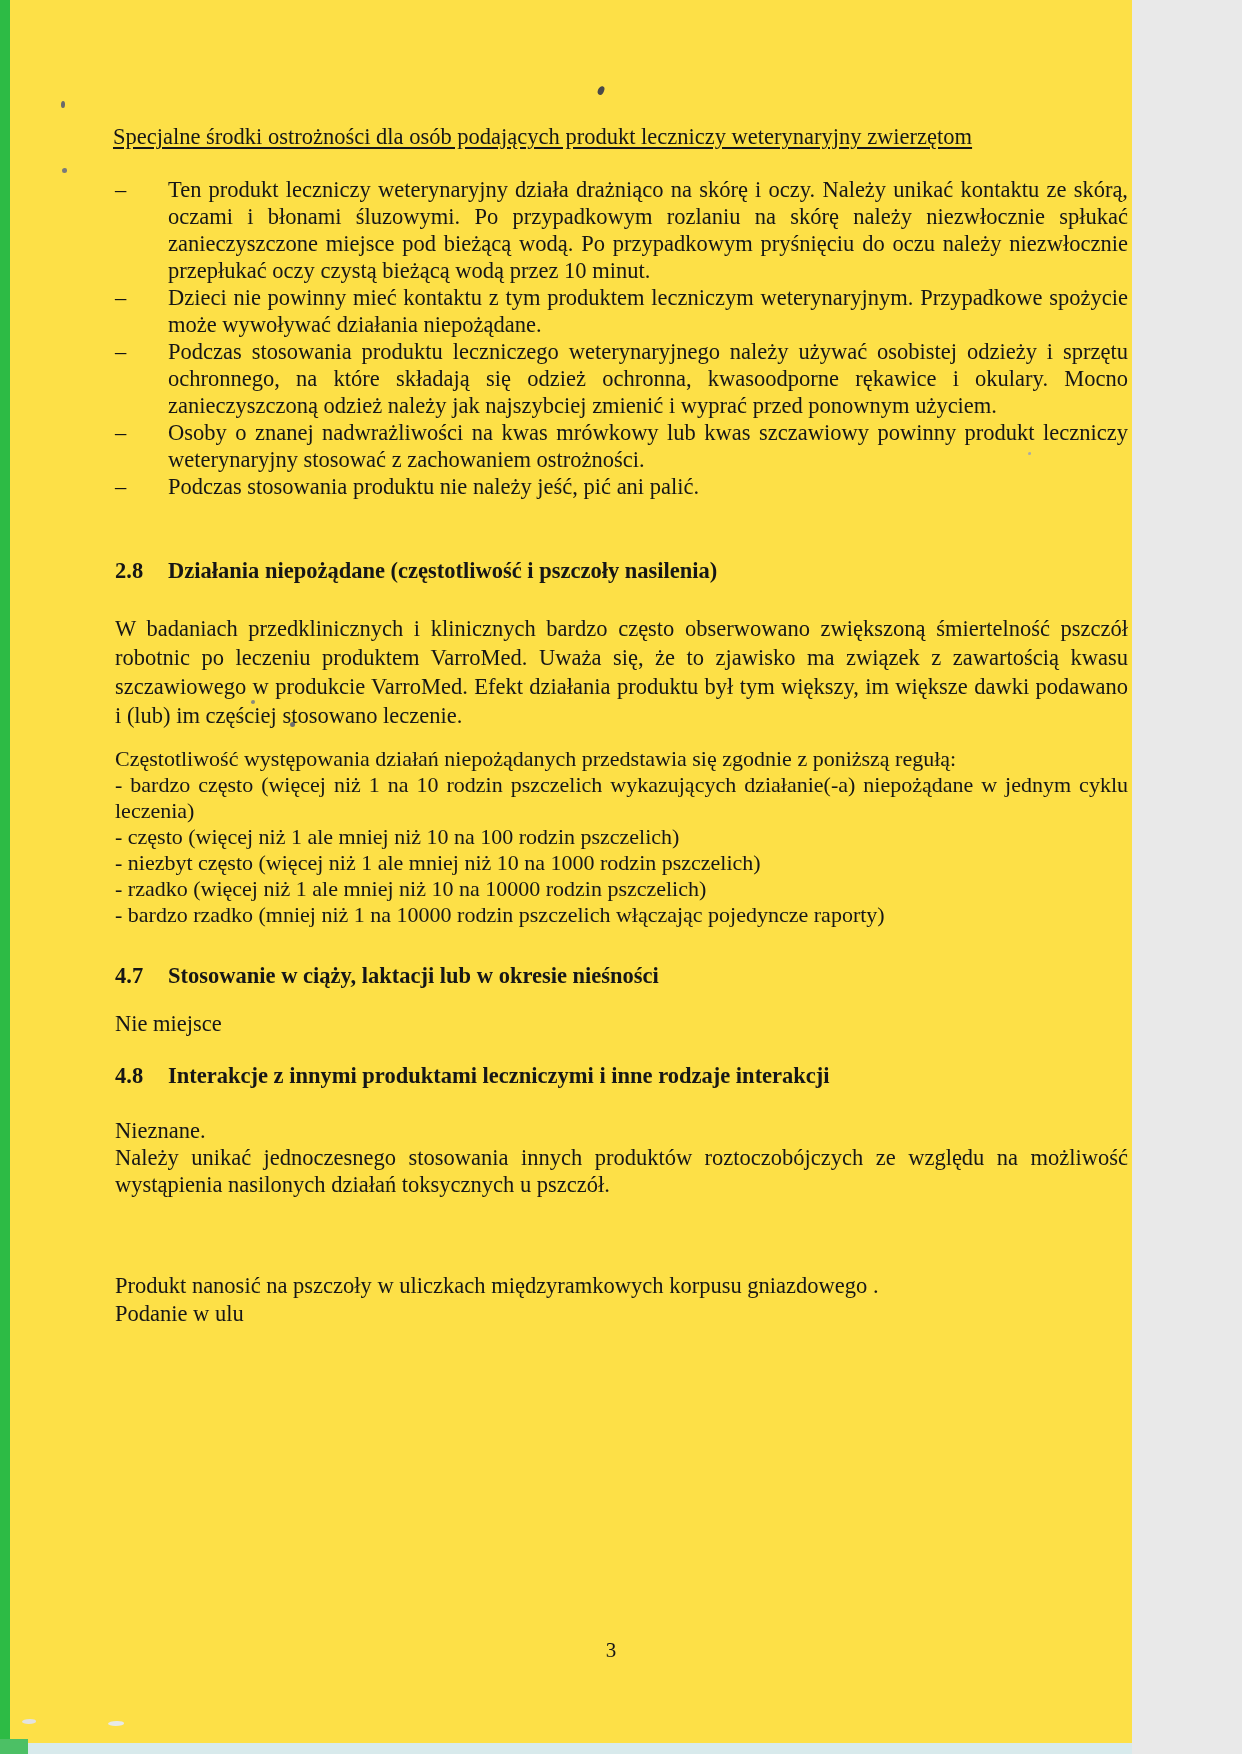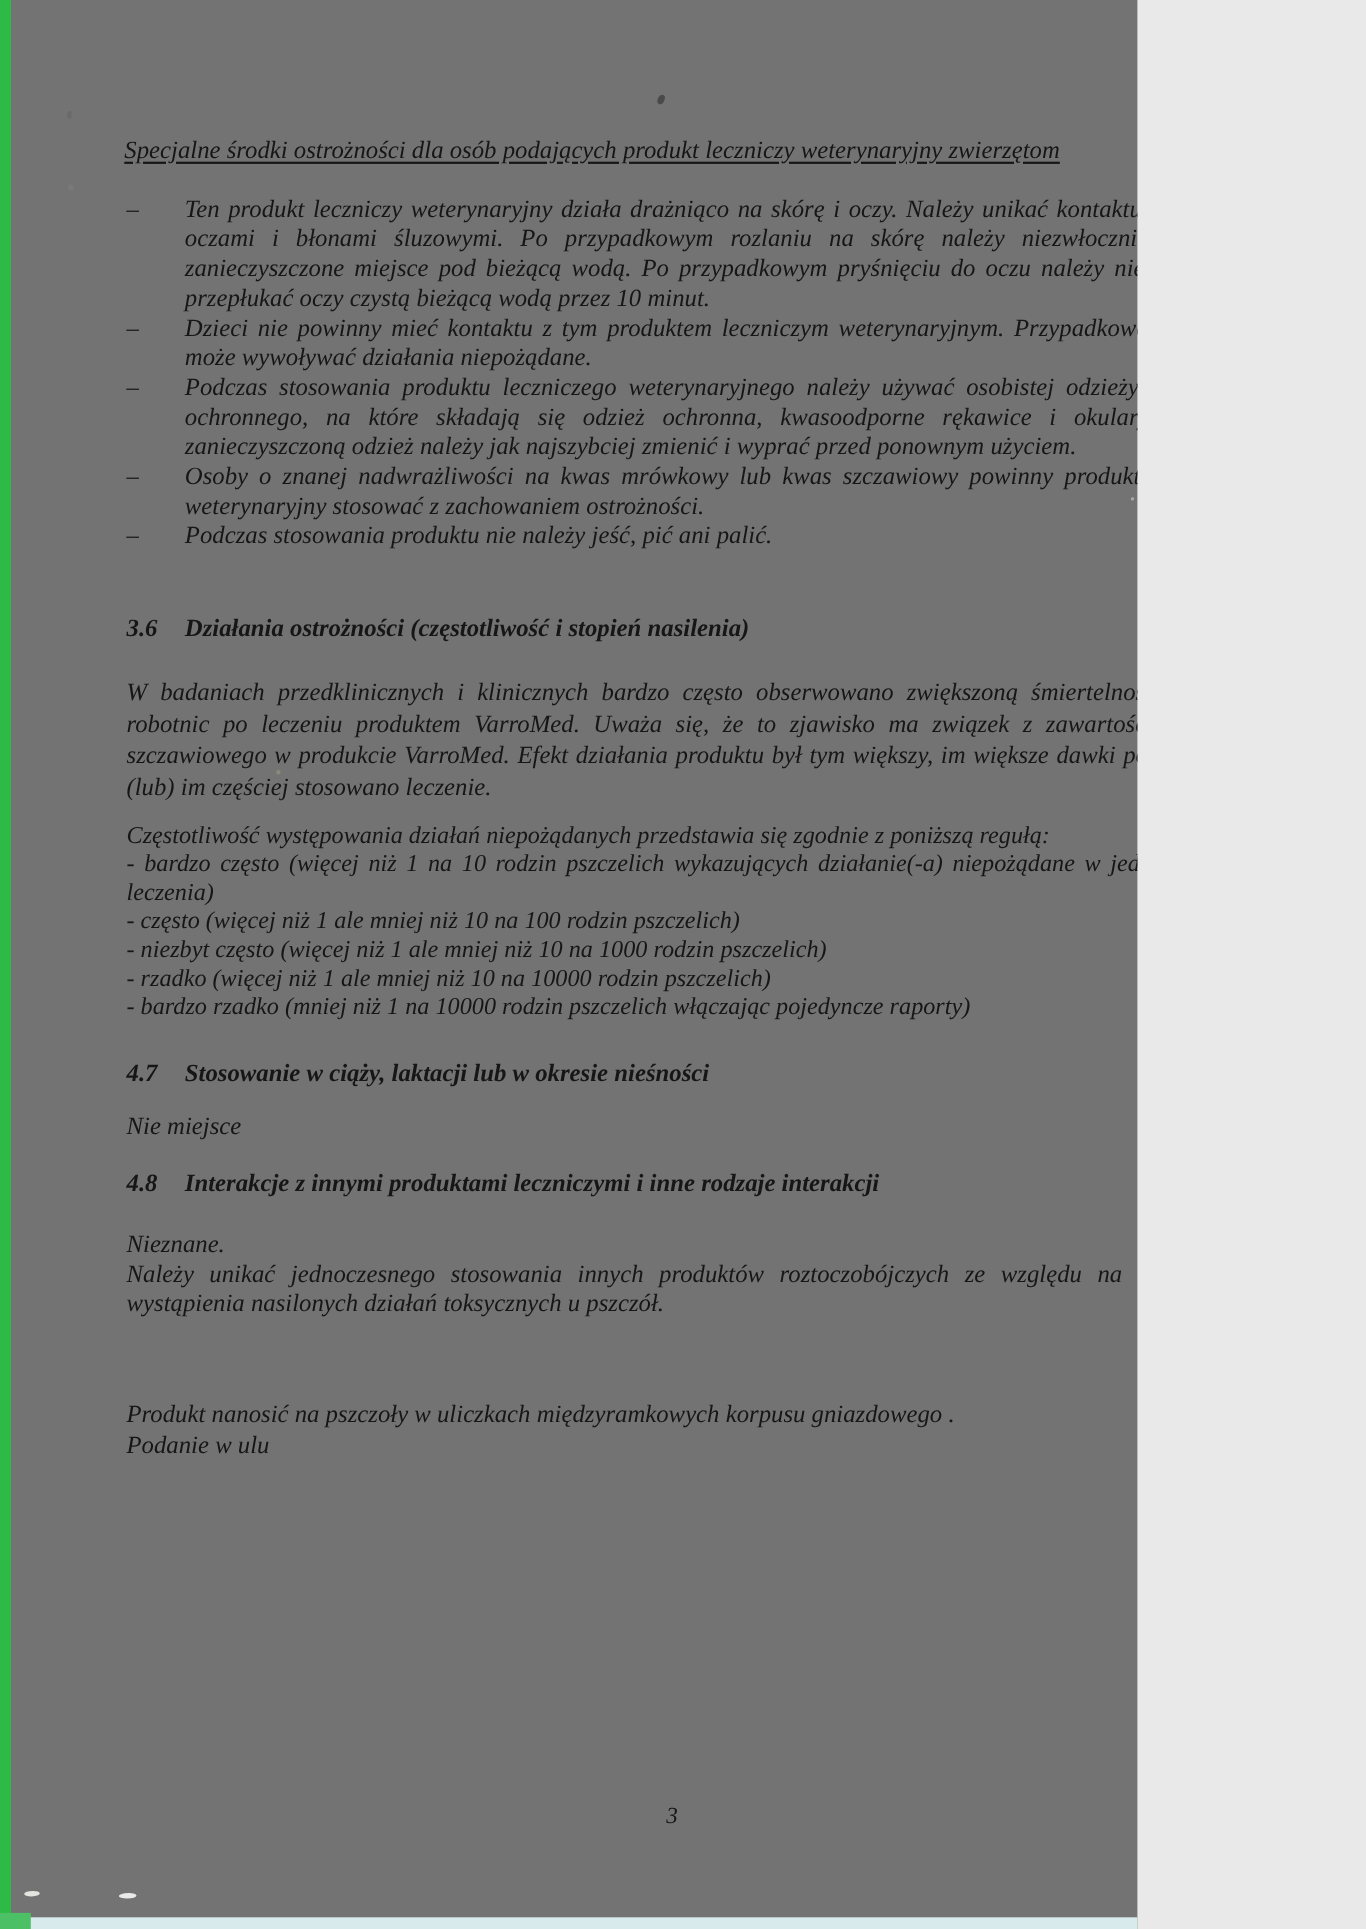--- a/index.html
+++ b/index.html
@@ -1,23 +1,22 @@
 <!DOCTYPE html>
 <html lang="pl"><head>
 <meta charset="utf-8">
 <style>
   html,body{margin:0;padding:0;background:#e9e9e9;}
   .page{
     position:relative;
-    width:1034px;height:1754px;
-    background:#737373;
+    width:1132px;height:1754px;
+    background:#fde047;
     font-family:"Liberation Serif","DejaVu Serif",serif;
     color:#161616;
     overflow:hidden;
-    font-style:italic;
   }
   .abs{position:absolute;}
   .txt{font-size:22.5px;line-height:27px;}
   .just{text-align:justify;}
 
   
   .doc-heading{
     left:113px;top:123px;width:1020px;
     font-size:22.5px;line-height:27px;
     text-decoration:underline;
@@ -91,22 +90,22 @@
       <span class="dash">–</span>
       <span class="bt">Osoby o znanej nadwrażliwości na kwas mrówkowy lub kwas szczawiowy powinny produkt leczniczy weterynaryjny stosować z zachowaniem ostrożności.</span>
     </div>
     <div class="bullet">
       <span class="dash">–</span>
       <span class="bt">Podczas stosowania produktu nie należy jeść, pić ani palić.</span>
     </div>
   </div>
 
   <div class="abs sec-head" style="top:557px">
-    <span class="num">3.6</span>
-    <span>Działania ostrożności (częstotliwość i stopień nasilenia)</span>
+    <span class="num">2.8</span>
+    <span>Działania niepożądane (częstotliwość i pszczoły nasilenia)</span>
   </div>
   <div class="abs block just" style="top:614px;font-size:22.5px;line-height:29px;">W badaniach przedklinicznych i klinicznych bardzo często obserwowano zwiększoną śmiertelność pszczół robotnic po leczeniu produktem VarroMed. Uważa się, że to zjawisko ma związek z zawartością kwasu szczawiowego w produkcie VarroMed. Efekt działania produktu był tym większy, im większe dawki podawano i (lub) im częściej stosowano leczenie.</div>
 
   <div class="abs block" style="top:746px;font-size:22px;line-height:26px;">
     <div>Częstotliwość występowania działań niepożądanych przedstawia się zgodnie z poniższą regułą:</div>
     <div class="just">- bardzo często (więcej niż 1 na 10 rodzin pszczelich wykazujących działanie(-a) niepożądane w jednym cyklu leczenia)</div>
     <div>- często (więcej niż 1 ale mniej niż 10 na 100 rodzin pszczelich)</div>
     <div>- niezbyt często (więcej niż 1 ale mniej niż 10 na 1000 rodzin pszczelich)</div>
     <div>- rzadko (więcej niż 1 ale mniej niż 10 na 10000 rodzin pszczelich)</div>
     <div>- bardzo rzadko (mniej niż 1 na 10000 rodzin pszczelich włączając pojedyncze raporty)</div>

